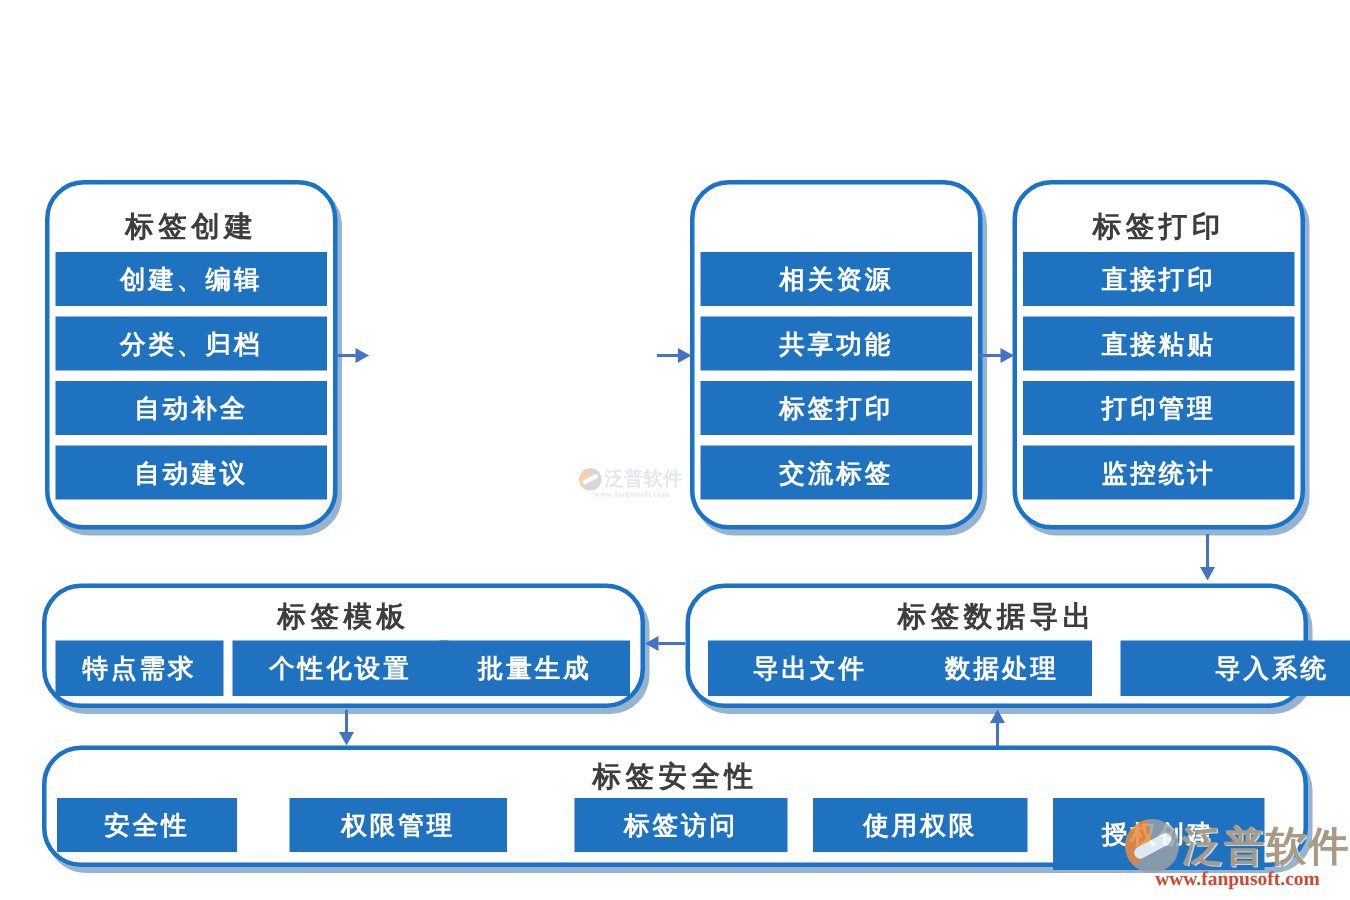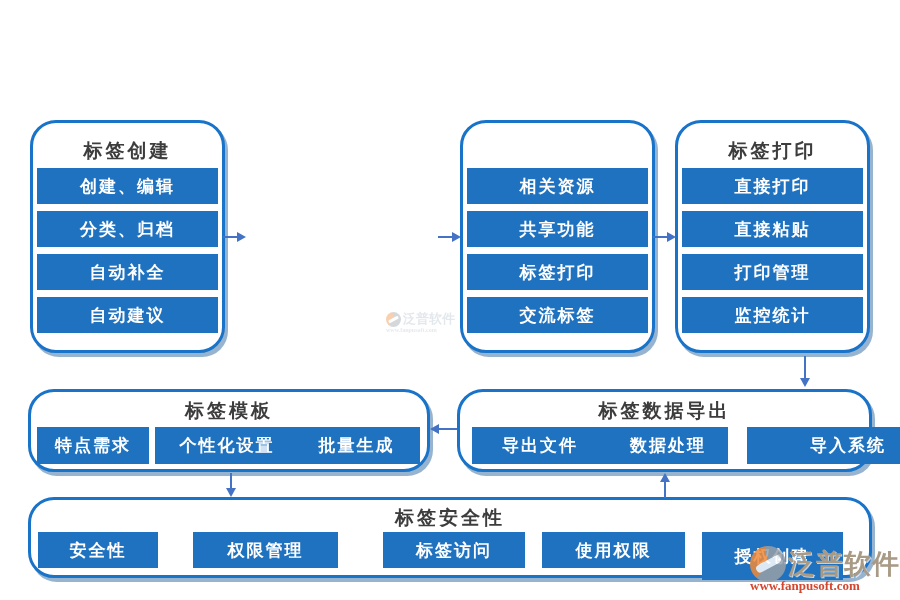--- a/index.html
+++ b/index.html
@@ -38,21 +38,21 @@
   .wm-logo::after{
     content:"";position:absolute;left:5px;top:14px;width:27px;height:8px;
     background:#fff;transform:rotate(-28deg);border-radius:4px;
   }
   .wm-brand{
     font-size:27px;font-weight:bold;color:#a89a85;letter-spacing:1px;
     font-family:"Liberation Serif","DejaVu Serif",serif;
     text-shadow:1px 1px 0 rgba(255,255,255,.7);
   }
   .wm-url{
-    margin-top:-4px;text-align:left;font-size:13px;font-weight:bold;color:#d4472f;
+    margin-top:-4px;text-align:center;font-size:13px;font-weight:bold;color:#d4472f;
     font-family:"Liberation Serif","DejaVu Serif",serif;
   }
   
   .wm-faint{position:absolute;left:386px;top:310px;opacity:.5;width:70px;}
   .wm-faint .wm-row{gap:2px;}
   .wm-faint .wm-logo{width:15px;height:15px;opacity:.8;}
   .wm-faint .wm-logo::after{left:2px;top:6px;width:11px;height:3px;border-radius:2px;}
   .wm-faint .wm-brand{font-size:13px;color:#c9d2da;text-shadow:none;letter-spacing:0;}
   .wm-faint .wm-url{font-size:6px;color:#c9d2da;margin-top:-1px;}
 </style>

